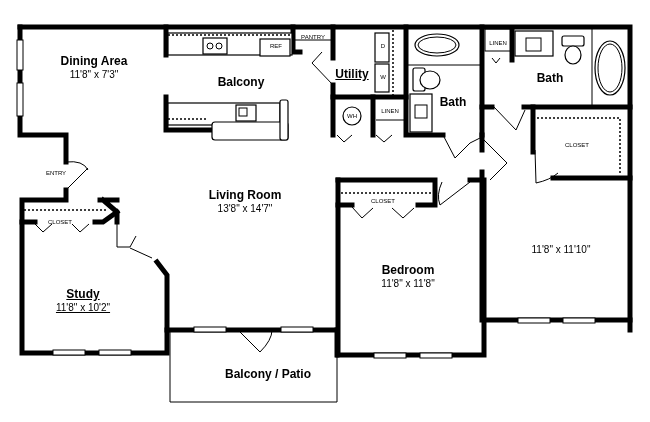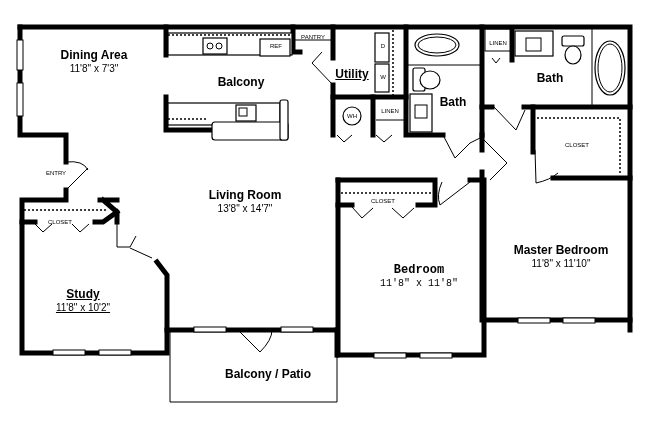--- a/index.html
+++ b/index.html
@@ -139,21 +139,21 @@
   <g>
     <path class="thin" d="M66 190 L88 168 M66 162 Q83 160 88 170"></path>
   </g>
 
   <g>
     <path class="thin" d="M170 332 L170 402 L337 402 L337 332"></path>
     <path class="thin" d="M238 330 L260 352 Q272 340 272 330"></path>
   </g>
 </svg>
 
-<div class="label" style="left:94px; top:48px;">
+<div class="label" style="left:94px; top:54px;">
   <span class="room-name">Dining Area</span>
   <span class="room-dim">11'8" x 7'3"</span>
 </div>
 <div class="label" style="left:241px; top:75px;">
   <span class="room-name">Balcony</span>
 </div>
 <div class="label" style="left:352px; top:67px;text-decoration:underline;">
   <span class="room-name">Utility</span>
 </div>
 <div class="label" style="left:453px; top:95px;">
@@ -163,26 +163,25 @@
   <span class="room-name">Bath</span>
 </div>
 <div class="label" style="left:245px; top:188px;">
   <span class="room-name">Living Room</span>
   <span class="room-dim">13'8" x 14'7"</span>
 </div>
 <div class="label" style="left:83px; top:287px;text-decoration:underline;">
   <span class="room-name">Study</span>
   <span class="room-dim">11'8" x 10'2"</span>
 </div>
-<div class="label" style="left:419px; top:263px;font-family:Liberation Mono, monospace;">
+<div class="label" style="left:408px; top:263px;">
   <span class="room-name">Bedroom</span>
   <span class="room-dim">11'8" x 11'8"</span>
 </div>
 <div class="label" style="left:561px; top:243px;">
-  <span class="room-name">Master Bedroom</span>
   <span class="room-dim">11'8" x 11'10"</span>
 </div>
 <div class="label" style="left:268px; top:367px;">
   <span class="room-name">Balcony / Patio</span>
 </div>
 
 <span class="small" style="left:313px; top:34px;">PANTRY</span>
 <span class="small" style="left:276px; top:43px;">REF</span>
 <span class="small" style="left:383px; top:43px;">D</span>
 <span class="small" style="left:383px; top:74px;">W</span>

